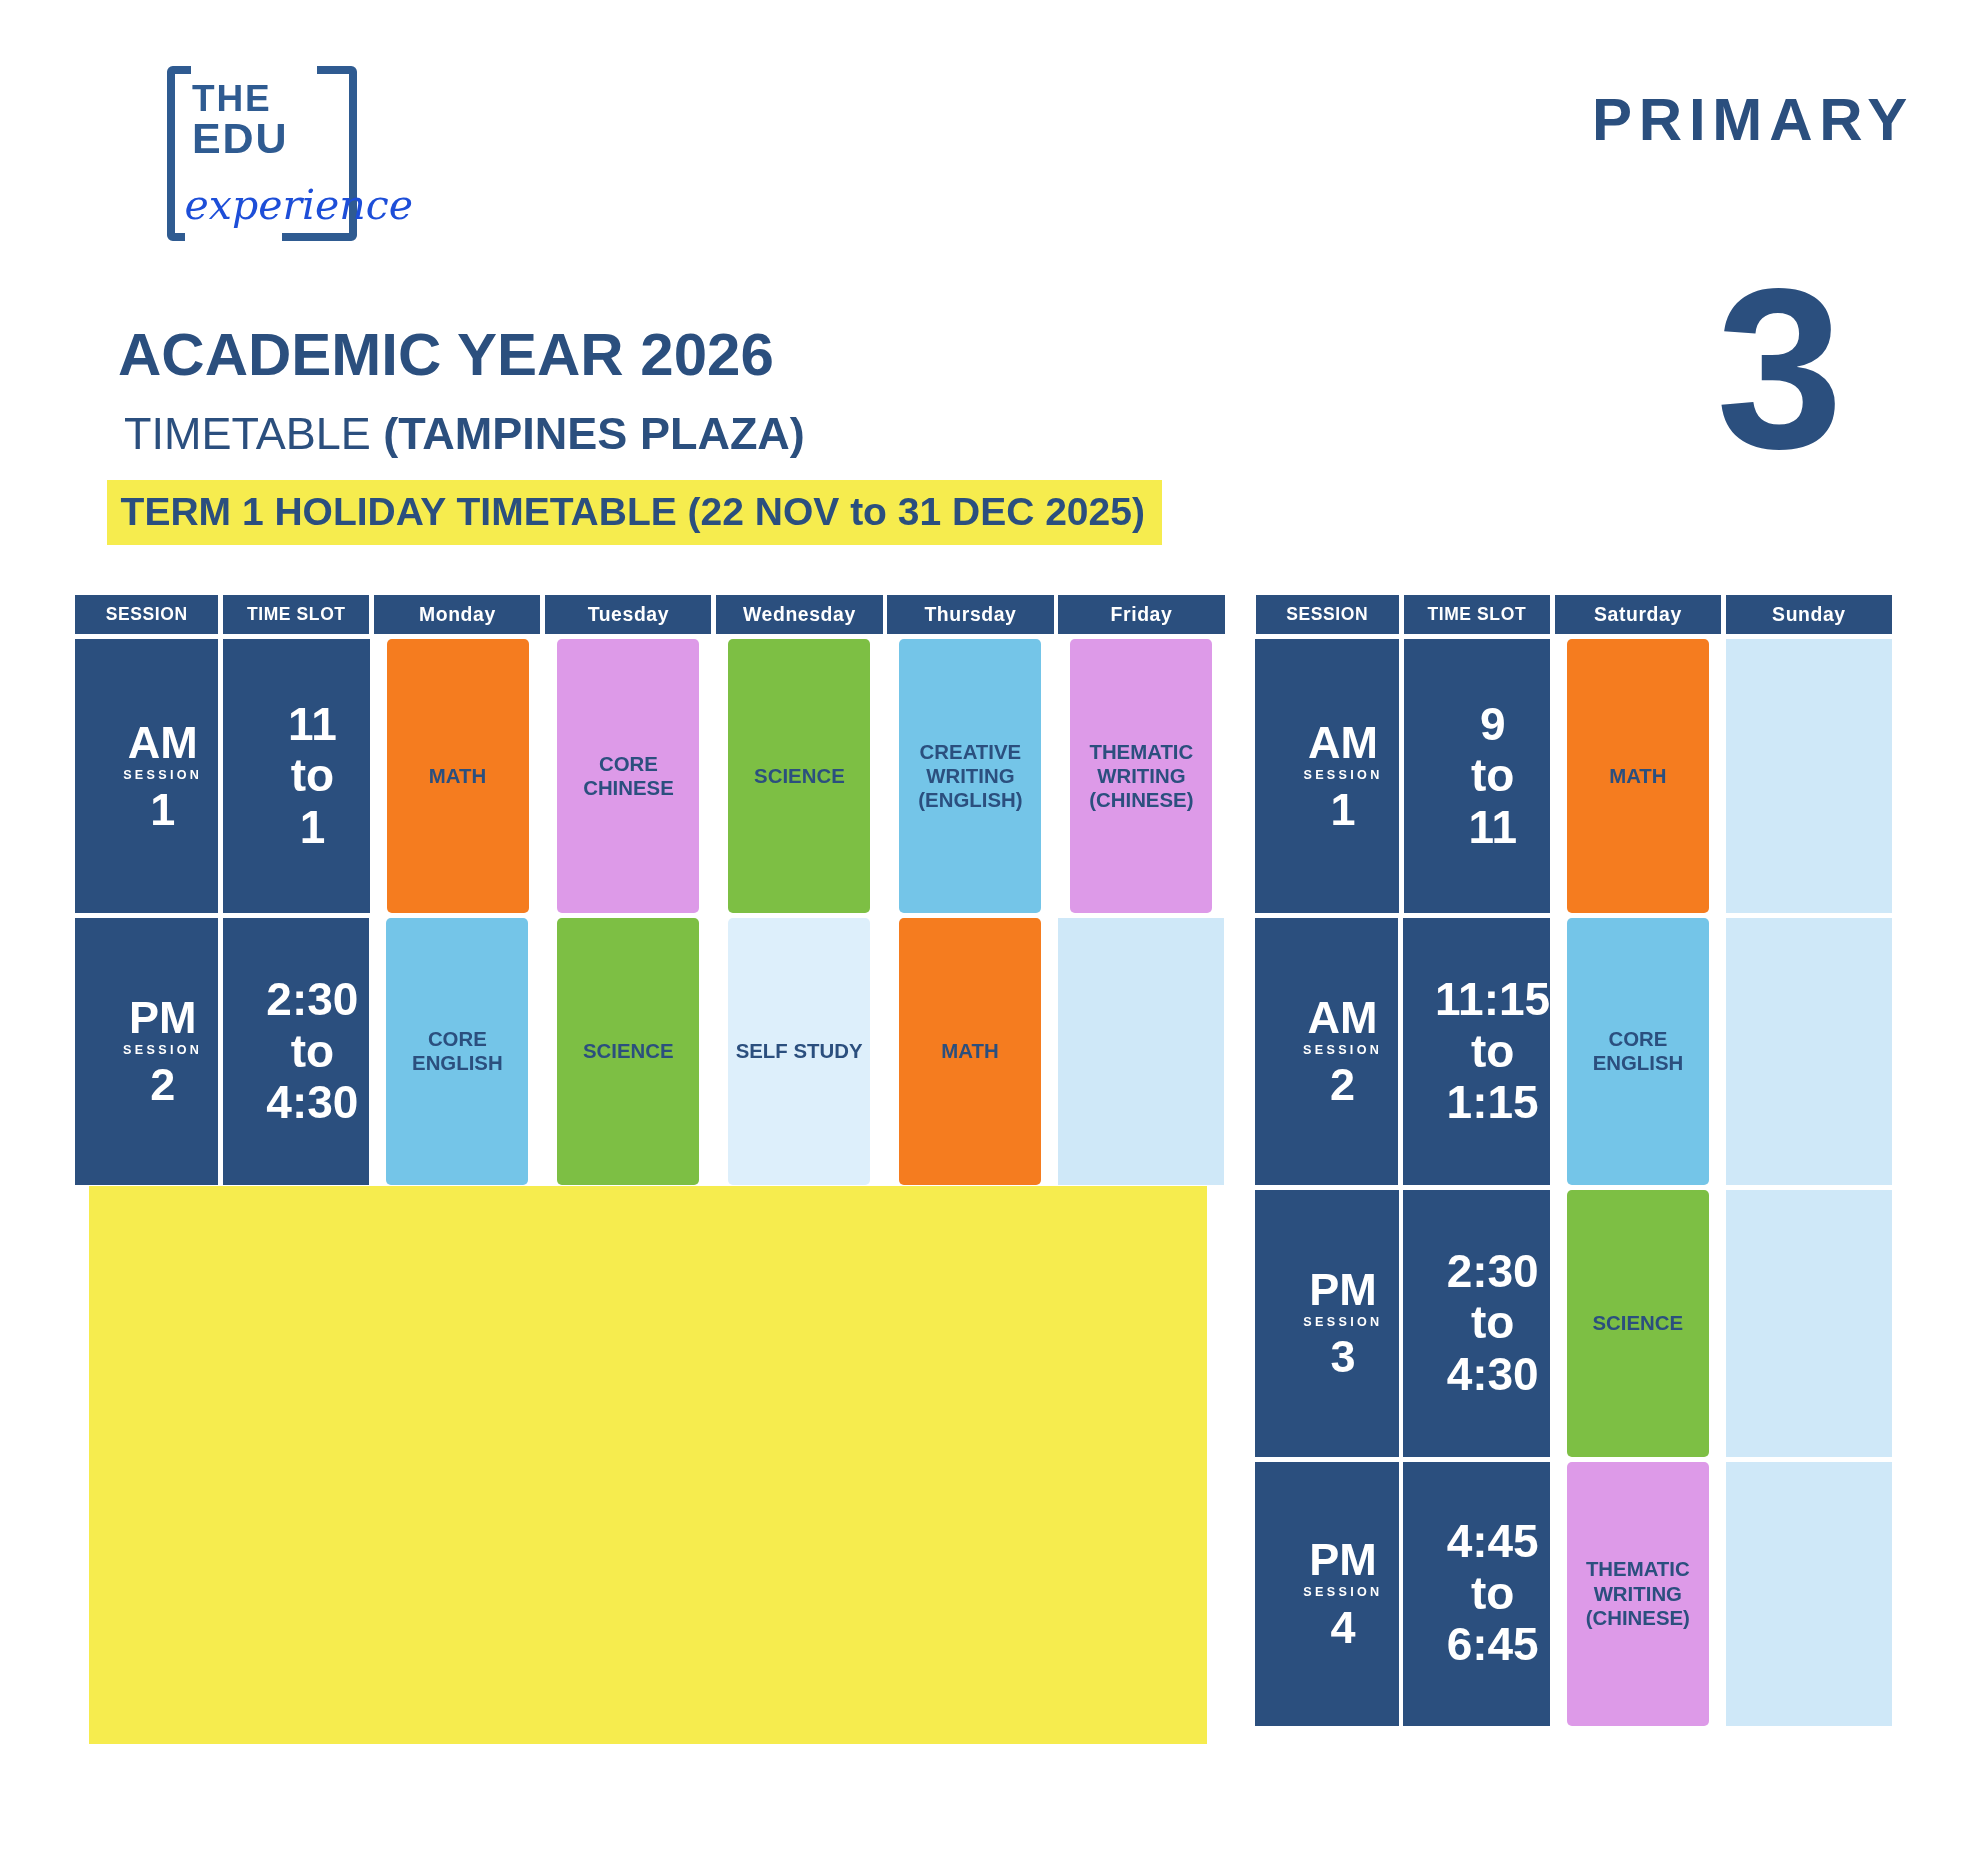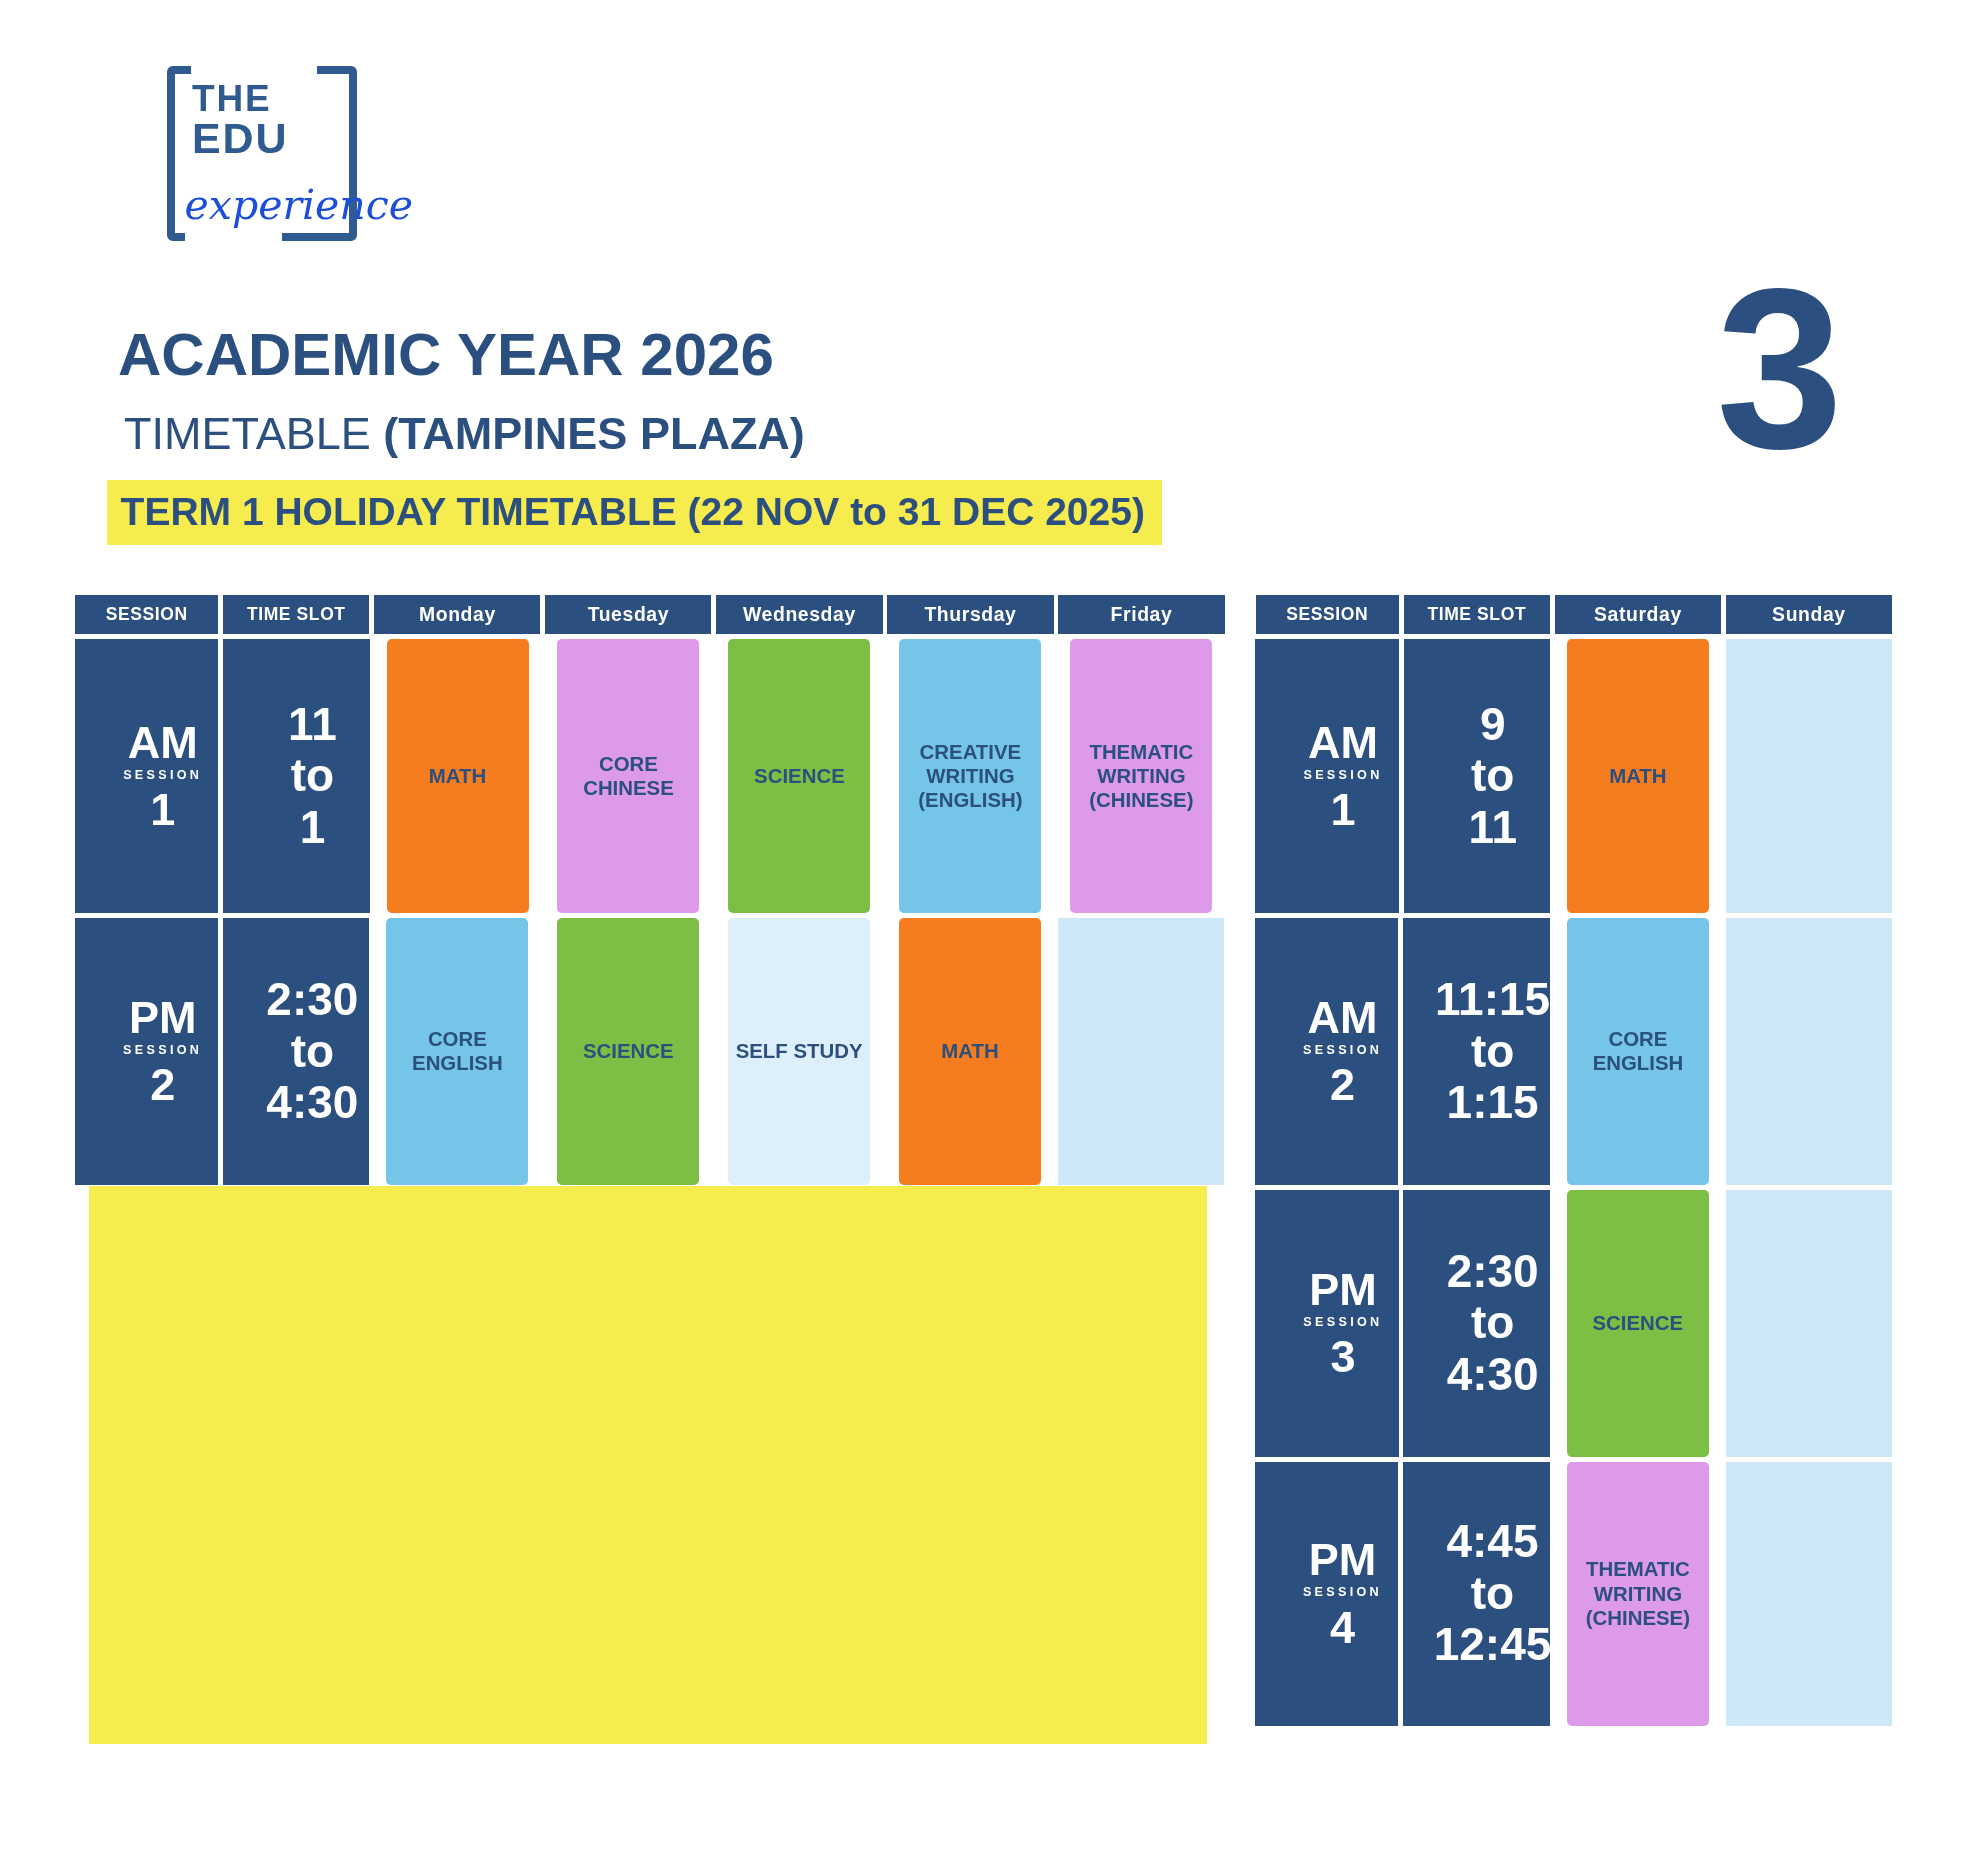--- a/index.html
+++ b/index.html
@@ -214,20 +214,21 @@
       <div class="logo-frame-cut"></div>
       <div class="logo-frame-cut2"></div>
     </div>
     <div class="logo-text">
       <div class="logo-the">THE</div>
       <div class="logo-edu">EDU</div>
     </div>
     <div class="logo-exp">experience</div>
   </div>
 
+  <div class="primary-label">PRIMARY</div>
   <div class="level-number">3</div>
 
   <div class="title-main">ACADEMIC YEAR 2026</div>
   <div class="title-sub">
     <span class="light">TIMETABLE </span><b>(TAMPINES PLAZA)</b>
   </div>
   <div class="title-band">TERM 1 HOLIDAY TIMETABLE (22 NOV to 31 DEC 2025)</div>
 
   <div class="yellow-block" style="top:1186px; width:1118px; height:558px;"></div>
 
@@ -375,21 +376,21 @@
       <div class="w-day"></div>
       <div class="w-gap"></div>
       <div class="cell cell-session w-session">
         <span class="ampm">PM</span>
         <span class="ses">SESSION</span>
         <span class="num">4</span>
       </div>
       <div class="cell cell-time w-time">
         <span>4:45</span>
         <span>to</span>
-        <span>12:45</span>
+        <span>6:45</span>
       </div>
       <div class="cell cell-day w-day">
         <div class="subject" style="background:#dd9ae8;color:#2b4f7e;height:100%;">THEMATIC WRITING (CHINESE)</div>
       </div>
       <div class="cell w-day empty-cell">
         <span></span>
       </div>
     </div>
 
   </div>

